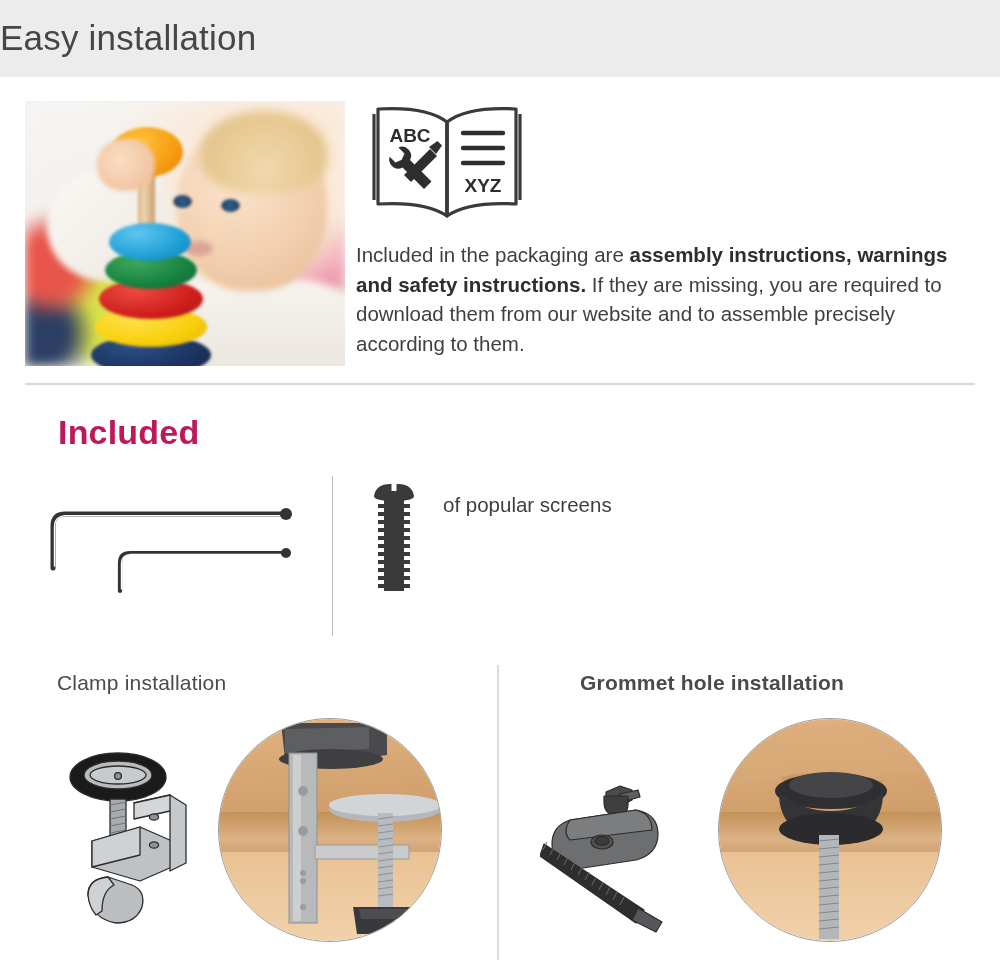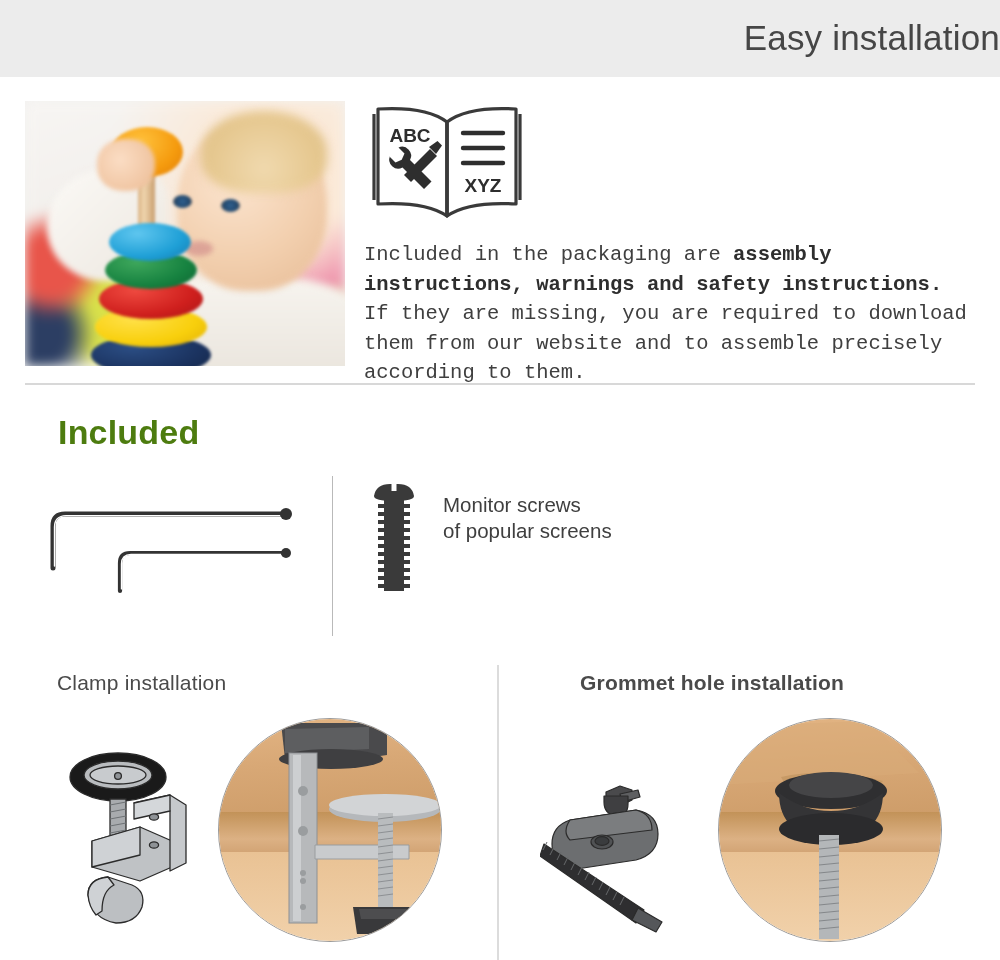--- a/index.html
+++ b/index.html
@@ -12,21 +12,21 @@
     color:#3c3c3c;
   }
 
   
   .header-band{
     position:absolute;left:0;top:0;width:1000px;height:77px;
     background:#ececec;
   }
   .header-title{
     position:absolute;left:0;top:17px;width:1000px;
-    text-align:right;
+    text-align:left;
     font-size:35px;
     font-weight:300;
     letter-spacing:.2px;
     color:#464646;
     line-height:42px;
     font-stretch:condensed;
   }
 
   
   .baby-photo{
@@ -103,34 +103,34 @@
     background:radial-gradient(ellipse at 35% 28%,#3fa85c 0%,#168240 60%,#0e6230 100%);}
   .bp-ring.r-red{left:74px;top:178px;width:104px;height:40px;
     background:radial-gradient(ellipse at 35% 28%,#ef4a40 0%,#cf1f1d 60%,#a81514 100%);}
   .bp-ring.r-yellow{left:70px;top:206px;width:112px;height:40px;
     background:radial-gradient(ellipse at 35% 28%,#ffe14a 0%,#f8cf0c 60%,#dfae05 100%);}
   .bp-ring.r-navy{left:66px;top:234px;width:120px;height:40px;
     background:radial-gradient(ellipse at 35% 28%,#2c4f86 0%,#1b3360 60%,#132444 100%);}
 
   .book-icon{position:absolute;left:366px;top:100px;width:162px;height:122px;}
   .para{
-    position:absolute;left:364px;top:240px;width:612px;
-    font-size:20.5px;line-height:29.5px;color:#3f3f3f;font-weight:400;font-family:Liberation Mono, monospace;
+    position:absolute;left:356px;top:240px;width:612px;
+    font-size:20.5px;line-height:29.5px;color:#3f3f3f;font-weight:400;
   }
   .para b{font-weight:700;color:#2e2e2e;}
 
   .divider-h{
     position:absolute;left:25px;top:383px;width:950px;height:2px;
     background:#d8d8d8;
   }
 
   
   .included-title{
     position:absolute;left:58px;top:413px;
-    font-size:34px;font-weight:700;color:#4d7c0f;letter-spacing:.2px;
+    font-size:34px;font-weight:700;color:#be185d;letter-spacing:.2px;
   }
   .allen-wrap{position:absolute;left:30px;top:480px;width:280px;height:120px;}
   .divider-v1{
     position:absolute;left:332px;top:476px;width:1px;height:160px;background:#b9b9b9;
   }
   .screw-icon{position:absolute;left:370px;top:482px;width:48px;height:112px;}
   .screw-text{
     position:absolute;left:443px;top:492px;width:300px;
     font-size:20.5px;line-height:25.5px;color:#3f3f3f;
   }
@@ -267,21 +267,20 @@
     <rect x="8" y="86" width="7" height="4"></rect>
       <rect x="33" y="86" width="7" height="4"></rect>
     <rect x="8" y="94" width="7" height="4"></rect>
       <rect x="33" y="94" width="7" height="4"></rect>
     <rect x="8" y="102" width="7" height="4"></rect>
       <rect x="33" y="102" width="7" height="4"></rect>
   </g>
 </svg>
 
 <div class="screw-text">
-  <div>Monitor screws</div>
   <div>of popular screens</div>
 </div>
 
 <div class="inst-title left">Clamp installation</div>
 <div class="inst-title right">Grommet hole installation</div>
 <div class="divider-v2"></div>
 
 <svg class="clamp-art" viewBox="0 0 140 190">
   <g stroke="#2b2b2b" stroke-width="1.3" stroke-linejoin="round">
     <ellipse cx="56" cy="32" rx="48" ry="24" fill="#1a1a1a"></ellipse>

